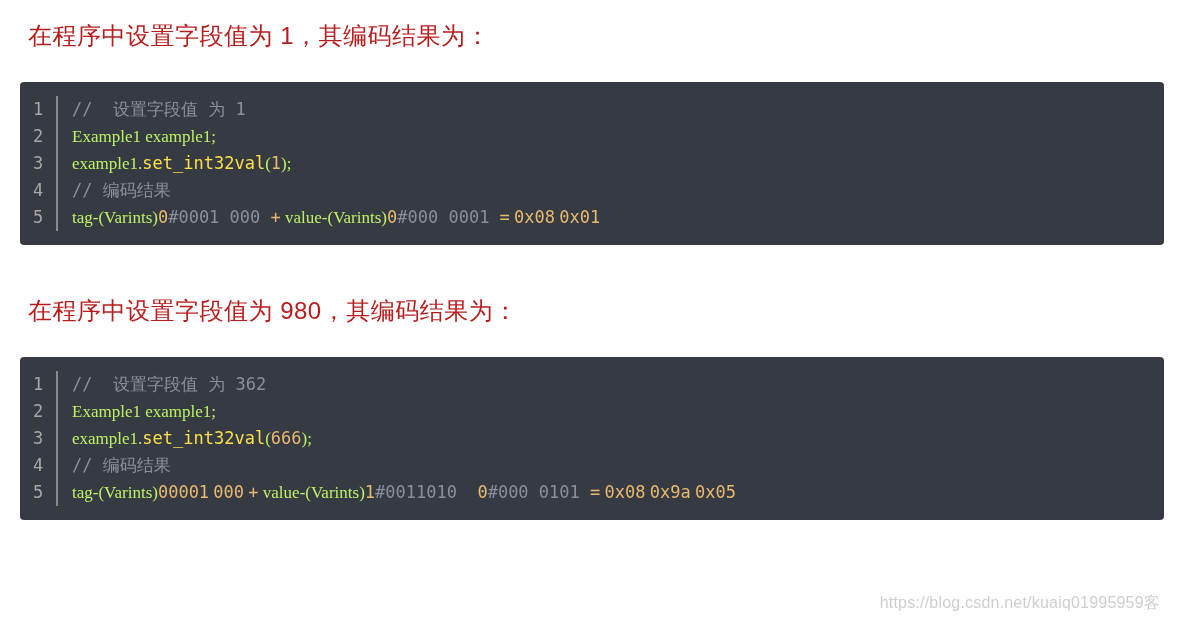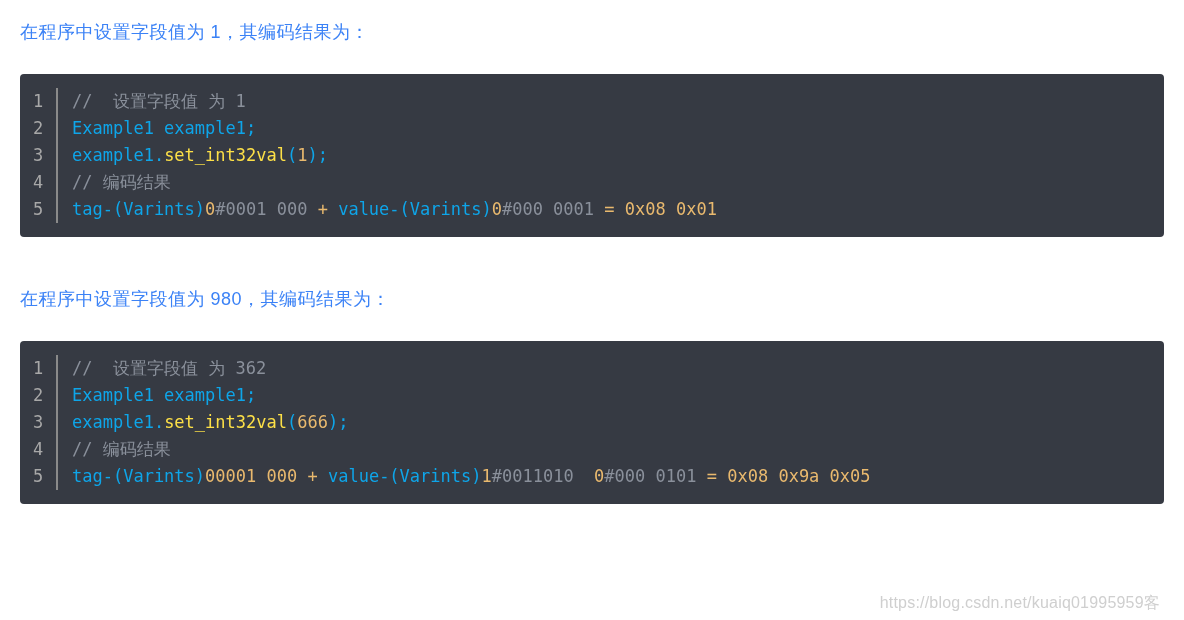--- a/index.html
+++ b/index.html
@@ -6,24 +6,25 @@
   body {
     width: 1184px;
     height: 620px;
     background: #ffffff;
     font-family: -apple-system, BlinkMacSystemFont, "Segoe UI", "PingFang SC", "Hiragino Sans GB", "Microsoft YaHei", sans-serif;
     color: #333;
     padding: 20px;
     overflow: hidden;
   }
   .paragraph {
-    font-size: 18px;
-    color: #3b82f6;
+    font-size: 24px;
+    color: #b91c1c;
     margin-bottom: 30px;
     letter-spacing: 0.5px;
+    margin-left: 8px;
   }
   .code-block {
     background: #363a43;
     border-radius: 4px;
     margin-bottom: 50px;
     padding: 14px 0;
     font-family: "Menlo", "Consolas", "DejaVu Sans Mono", monospace;
     font-size: 17px;
     line-height: 27px;
     overflow: hidden;
@@ -42,21 +43,21 @@
     width: 2px;
     background: #8a8a8a;
     margin-right: 14px;
     align-self: stretch;
   }
   .code-line {
     white-space: pre;
     color: #e6e6e6;
   }
   .tok-comment { color: #8a909b; }
-  .tok-plain { color: #0ea5e9; }
+  .tok-plain { color: #bef264; font-family: Liberation Serif, serif; }
   .tok-method { color: #fde047; }
   .tok-num { color: #e9b96e; }
   .tok-op { color: #e9b96e; }
   .watermark {
     position: absolute;
     right: 24px;
     bottom: 6px;
     font-size: 16px;
     color: #cfcfcf;
     font-family: sans-serif;

